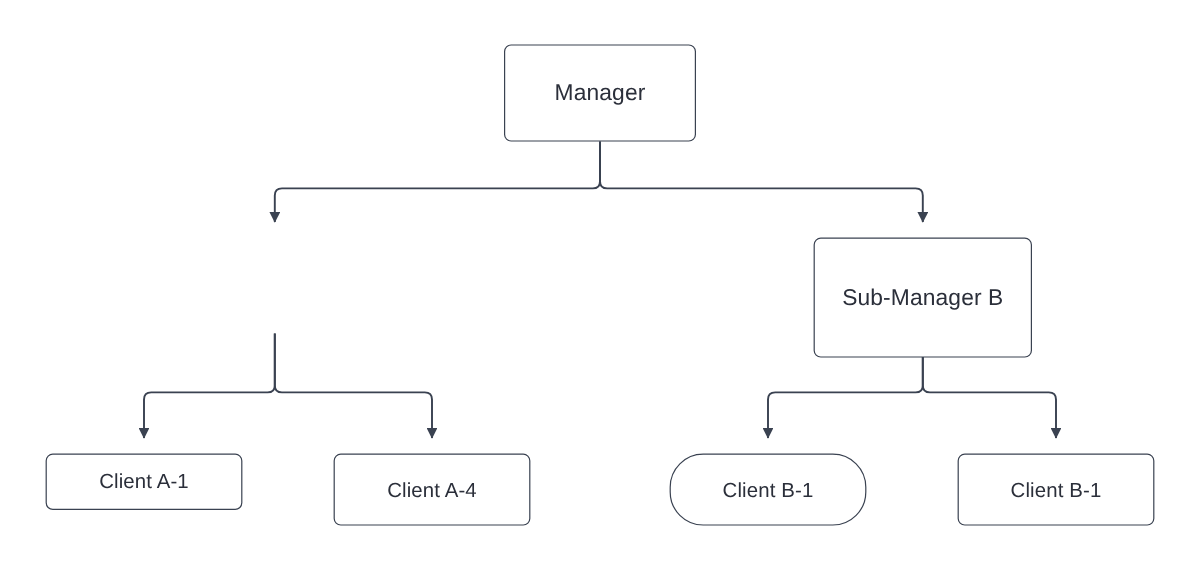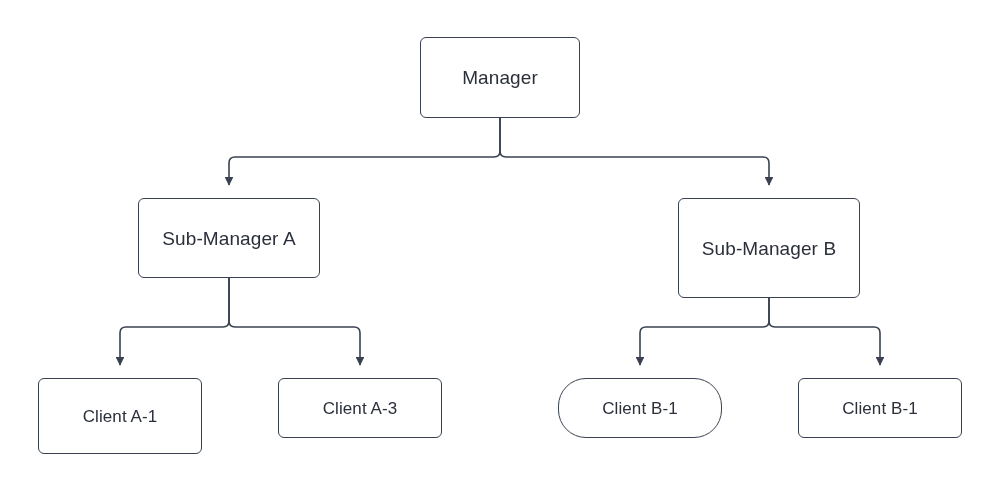--- a/index.html
+++ b/index.html
@@ -73,34 +73,31 @@
 
     <path d="M 769 278 L 769 321 Q 769 327 763 327 L 646 327 Q 640 327 640 333 L 640 365" fill="none" stroke="#3a4251" stroke-width="1.6" marker-end="url(#arrowhead)"></path>
 
     <path d="M 769 278 L 769 321 Q 769 327 775 327 L 874 327 Q 880 327 880 333 L 880 365" fill="none" stroke="#3a4251" stroke-width="1.6" marker-end="url(#arrowhead)"></path>
   </svg>
 
   <div class="node level-1" style="left:420px; top:37px; width:160px; height:81px;">
     <span class="node-label">Manager</span>
   </div>
 
-  <div class="node level-2" style="left:138px; top:198px; width:182px; height:80px;">
-    <span class="node-label">Sub-Manager A</span>
-  </div>
 
   <div class="node level-2" style="left:678px; top:198px; width:182px; height:100px;">
     <span class="node-label">Sub-Manager B</span>
   </div>
 
-  <div class="node level-3" style="left:38px; top:378px; width:164px; height:76px;">
+  <div class="node level-3" style="left:38px; top:378px; width:164px; height:47px;">
     <span class="node-label">Client A-1</span>
   </div>
 
   <div class="node level-3" style="left:278px; top:378px; width:164px; height:60px;">
-    <span class="node-label">Client A-3</span>
+    <span class="node-label">Client A-4</span>
   </div>
 
   <div class="node level-3" style="left:558px; top:378px; width:164px; height:60px;border-radius:28px;">
     <span class="node-label">Client B-1</span>
   </div>
 
   <div class="node level-3" style="left:798px; top:378px; width:164px; height:60px;">
     <span class="node-label">Client B-1</span>
   </div>
 

